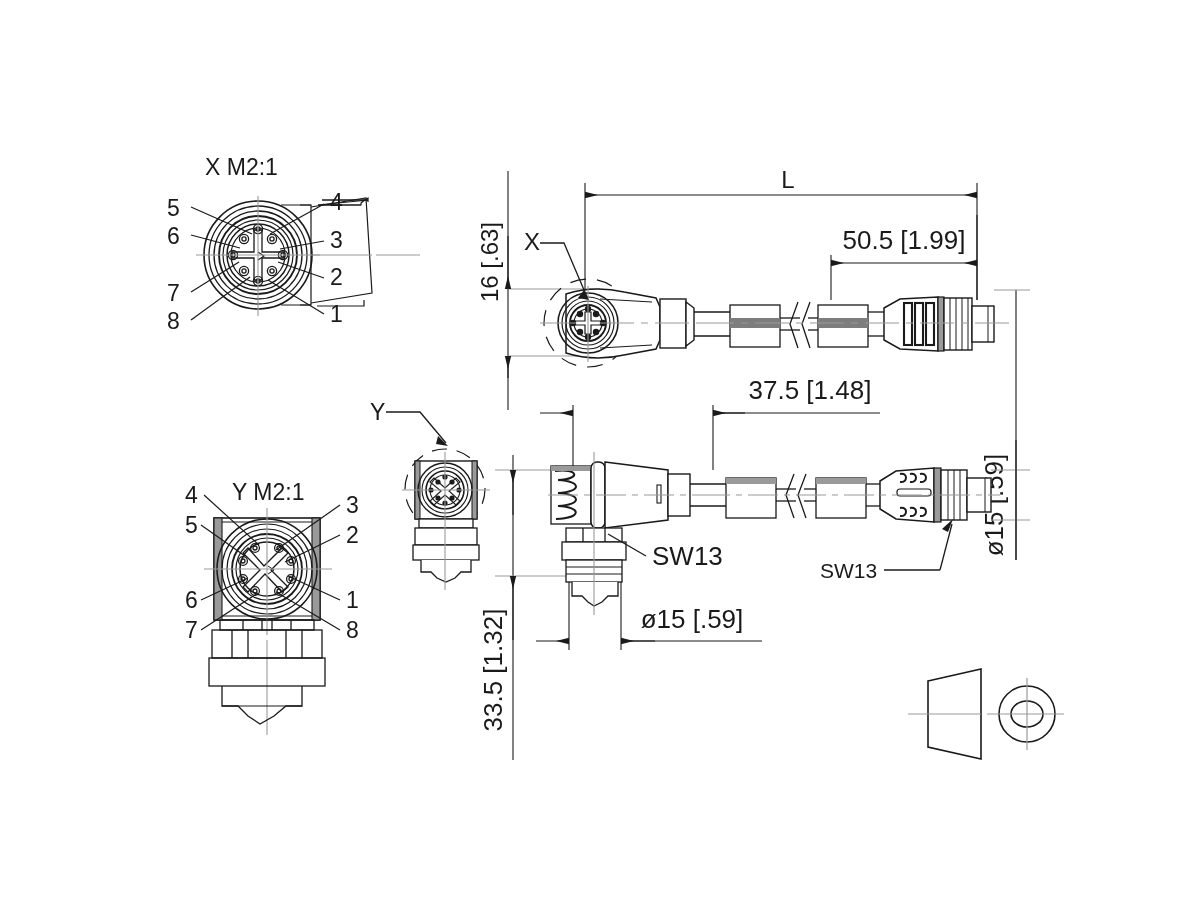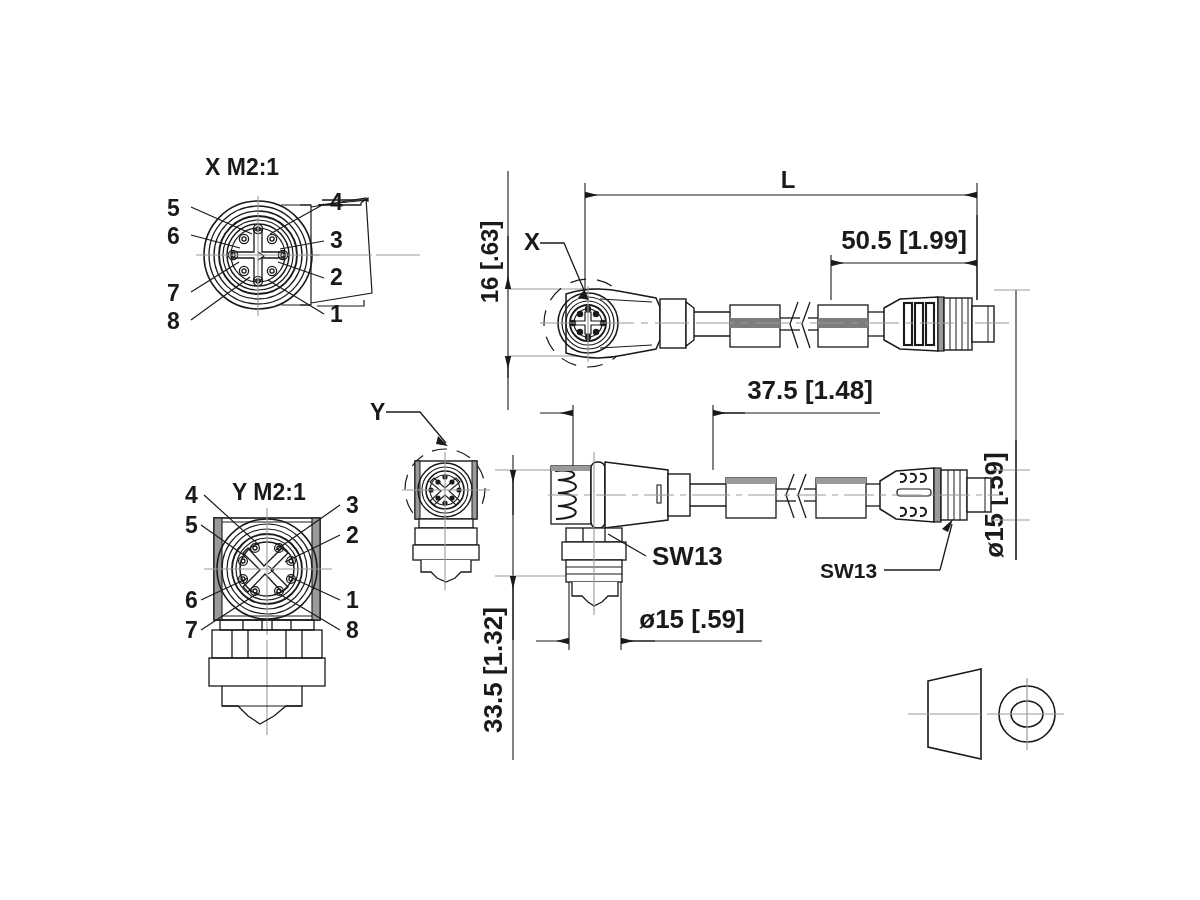--- a/index.html
+++ b/index.html
@@ -3,21 +3,21 @@
 <meta charset="utf-8">
 <style>
   html,body{margin:0;padding:0;background:#ffffff;}
   body{
     width:1200px;height:900px;
     font-family:"Liberation Sans", sans-serif;
     color:#1a1a1a;
     overflow:hidden;
     position:relative;
   }
-  #sheet{position:absolute;left:0;top:0;width:1200px;height:648px;background:#fdba74;font-weight:bold;}
+  #sheet{position:absolute;left:0;top:0;width:1200px;height:648px;background:#fdba74;}
   svg{display:block;}
   .txt{font-family:"Liberation Sans", sans-serif;fill:#1a1a1a;}
 </style>
 </head>
 <body>
 
 <div id="sheet">
 <svg width="1200" height="900" viewBox="0 0 1200 900" xmlns="http://www.w3.org/2000/svg">
 
   <rect x="0" y="0" width="1200" height="900" fill="#ffffff"></rect>

